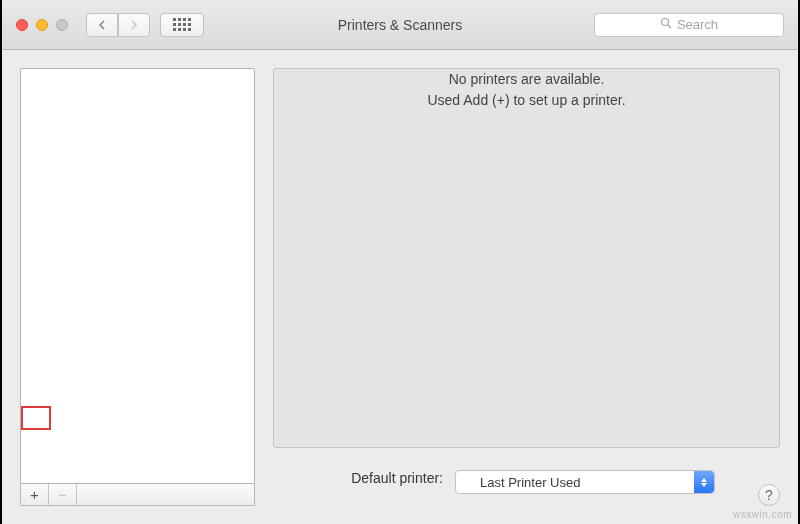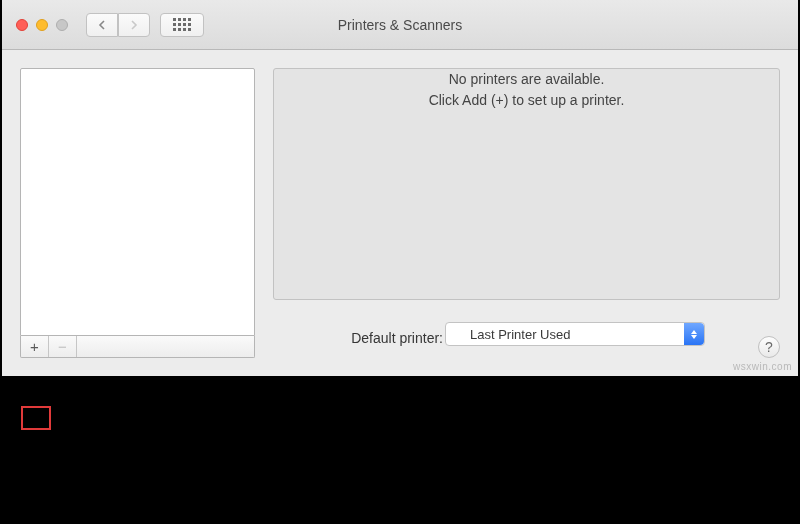--- a/index.html
+++ b/index.html
@@ -1,17 +1,17 @@
 <!DOCTYPE html>
 <html><head>
   <meta charset="utf-8">
   <style>
     * { box-sizing: border-box; margin: 0; padding: 0; font-family: -apple-system, "Helvetica Neue", Arial, sans-serif; }
     body { width: 800px; height: 524px; background: #000; overflow: hidden; }
-    .window { width: 796px; height: 376px; background: #ececec; border-radius: 6px 6px 0 0; margin-left: 2px; position: relative; }
+    .window { width: 796px; height: 524px; background: #ececec; border-radius: 6px 6px 0 0; margin-left: 2px; position: relative; }
     .titlebar { height: 50px; background: linear-gradient(#e9e9e9, #dcdcdc); border-bottom: 1px solid #b8b8b8; display: flex; align-items: center; padding: 0 14px; position: relative; }
     .traffic { display: flex; gap: 8px; align-items: center; }
     .tl { width: 12px; height: 12px; border-radius: 50%; }
     .tl.red { background: #ff5f57; border: 0.5px solid #e24238; }
     .tl.yel { background: #febc2e; border: 0.5px solid #e0a01e; }
     .tl.grn { background: #c7c7c7; border: 0.5px solid #aeaeae; }
     .navseg { margin-left: 18px; display: flex; }
     .navbtn { width: 32px; height: 24px; background: linear-gradient(#fbfbfb,#f0f0f0); border: 1px solid #c2c2c2; display: flex; align-items: center; justify-content: center; color: #888; }
     .navbtn:first-child { border-radius: 4px 0 0 4px; border-right: 0.5px solid #c2c2c2; }
     .navbtn:last-child { border-radius: 0 4px 4px 0; }
@@ -23,21 +23,21 @@
     .content { display: flex; padding: 18px; gap: 18px; height: calc(100% - 50px); }
     .leftcol { width: 235px; display: flex; flex-direction: column; }
     .listbox { flex: 1; background: #fff; border: 1px solid #b5b5b5; border-radius: 2px 2px 0 0; }
     .listctrl { height: 22px; border: 1px solid #b5b5b5; border-top: none; background: linear-gradient(#fafafa,#ededed); display: flex; border-radius: 0 0 2px 2px; }
     .sq { width: 28px; height: 100%; border-right: 1px solid #c6c6c6; display:flex; align-items:center; justify-content:center; font-size:15px; color:#5a5a5a; font-weight:300; }
     .sq.minus { color:#bfbfbf; }
     .highlight { position:absolute; border: 2px solid #e13a3a; width: 30px; height: 24px; left: 19px; top: 406px; pointer-events:none; }
     .rightcol { flex: 1; display: flex; flex-direction: column; }
     .detailbox { flex: 1; background: #e4e4e4; border: 1px solid #c2c2c2; border-radius: 3px; display: flex; flex-direction: column; align-items: center; font-size: 14px; color: #444; line-height: 1.5; }
     .opts { margin-top: 22px; display: flex; flex-direction: column; gap: 12px; padding-right: 4px; }
-    .row { display: flex; align-items: flex-end; gap: 2px; }
+    .row { display: flex; align-items: flex-start; gap: 12px; }
     .row label { width: 170px; text-align: right; font-size: 14px; color: #363636; }
     .select { flex: 1; height: 24px; background: #fff; border: 1px solid #c3c3c3; border-radius: 4px; display: flex; align-items: center; padding: 0 24px; font-size: 13px; color: #3a3a3a; position: relative; max-width: 260px; }
     .select .cap { position: absolute; right: 0; top: 0; width: 20px; height: 100%; background: linear-gradient(#6fa7ff,#2a74f4); border-radius: 0 4px 4px 0; display:flex; flex-direction:column; align-items:center; justify-content:center; gap:1px; }
     .select .cap::before, .select .cap::after { content:""; border-left:3px solid transparent; border-right:3px solid transparent; }
     .select .cap::before { border-bottom:4px solid #fff; }
     .select .cap::after { border-top:4px solid #fff; }
     .help { width: 22px; height: 22px; border-radius: 50%; background: linear-gradient(#fdfdfd,#e9e9e9); border: 1px solid #c0c0c0; display: flex; align-items:center; justify-content:center; color:#6a6a6a; font-size:14px; position:absolute; right: 18px; bottom: 18px; }
     .watermark { position:absolute; right:6px; bottom:4px; font-size:10px; color:#b9b9b9; letter-spacing:0.5px;margin-left:32px; }
   </style>
 </head>
@@ -73,39 +73,48 @@
           <span></span>
           <span></span>
           <span></span>
         <span></span>
           <span></span>
           <span></span>
           <span></span>
       </div>
     </div>
     <div class="title">Printers &amp; Scanners</div>
+    <div class="search">
+      <span>
+        <svg width="12" height="12" viewBox="0 0 12 12">
+            <circle cx="5" cy="5" r="3.5" stroke="#a6a6a6" stroke-width="1.2" fill="none"></circle>
+            <line x1="8" y1="8" x2="11" y2="11" stroke="#a6a6a6" stroke-width="1.2"></line>
+          </svg>
+      </span>
+      <span>Search</span>
+    </div>
   </div>
 
   <div class="content">
     <div class="leftcol">
       <div class="listbox"></div>
       <div class="listctrl">
         <div class="sq">
             <span>+</span>
           </div>
         <div class="sq minus">
             <span>−</span>
           </div>
       </div>
     </div>
 
     <div class="rightcol">
       <div class="detailbox">
         <div>No printers are available.</div>
-        <div>Click Add (+) to set up a printer.</div>
+        <div>Used Add (+) to set up a printer.</div>
       </div>
       <div class="opts">
         <div class="row">
           <label>Default printer:</label>
           <div class="select">
             <span>Last Printer Used</span>
             <div class="cap"></div>
           </div>
         </div>
         <div class="row">

